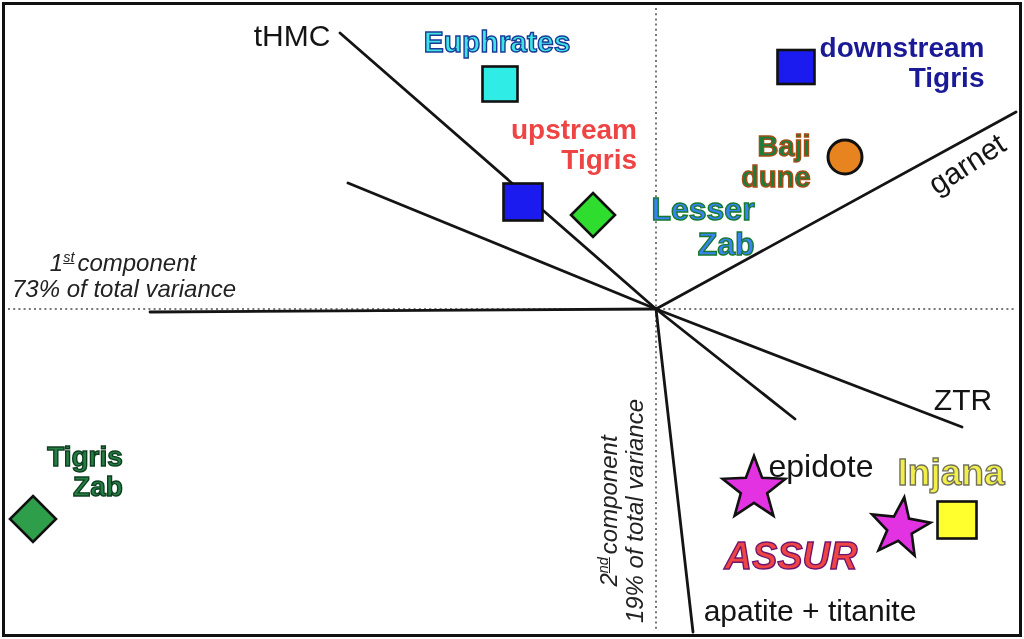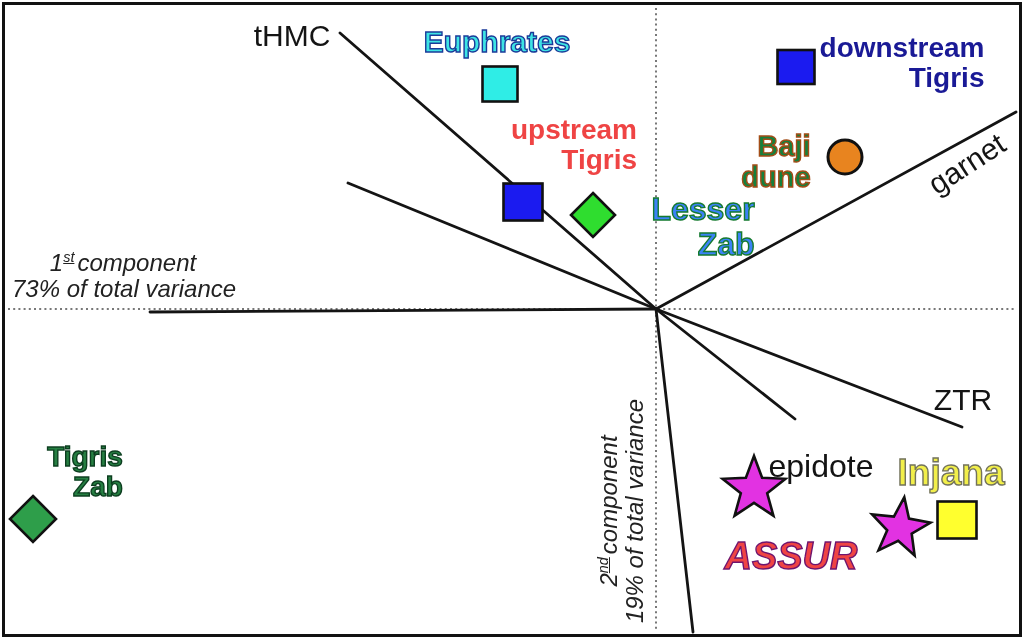--- a/index.html
+++ b/index.html
@@ -61,20 +61,21 @@
 
     <div class="axis-note y-note">
       <div><span>2</span><sup>nd</sup><span class="word">component</span></div>
       <div>19% of total variance</div>
     </div>
 
   <div class="vlabel" style="left: 292px; top: 36px; font-size: 30px;">tHMC</div>
       <div class="vlabel" style="left: 967px; top: 164px; font-size: 30px; transform: translate(-50%, -50%) rotate(-33deg);">garnet</div>
       <div class="vlabel" style="left: 963px; top: 400px; font-size: 30px;">ZTR</div>
       <div class="vlabel" style="left: 821px; top: 466px; font-size: 32px;">epidote</div>
+      <div class="vlabel" style="left: 810px; top: 611px; font-size: 30px;">apatite + titanite</div>
       <div class="slabel" style="left: 497px; top: 42px; font-size: 30px; color: rgb(62, 228, 228); -webkit-text-stroke: 1.4px rgb(26, 58, 153);">Euphrates</div>
       <div class="slabel" style="left: 574px; top: 145px; font-size: 28px; color: #ef4444;">upstream
 Tigris</div>
       <div class="slabel" style="left: 902px; top: 42px; font-size: 28px; color: rgb(26, 26, 150); margin-top: 21px;">downstream
 Tigris</div>
       <div class="slabel" style="left: 675px; top: 227px; font-size: 32px; color: #3b82f6; margin-left: 28px; -webkit-text-stroke: 1.4px rgb(21, 122, 46);">Lesser
 Zab</div>
       <div class="slabel" style="left: 776px; top: 162px; font-size: 29px; color: #15803d; -webkit-text-stroke: 1.4px rgb(163, 77, 23);">Baji
 dune</div>
       <div class="slabel" style="left: 85px; top: 472px; font-size: 28px; color: rgb(38, 127, 66); -webkit-text-stroke: 1.4px rgb(12, 61, 31);">Tigris

